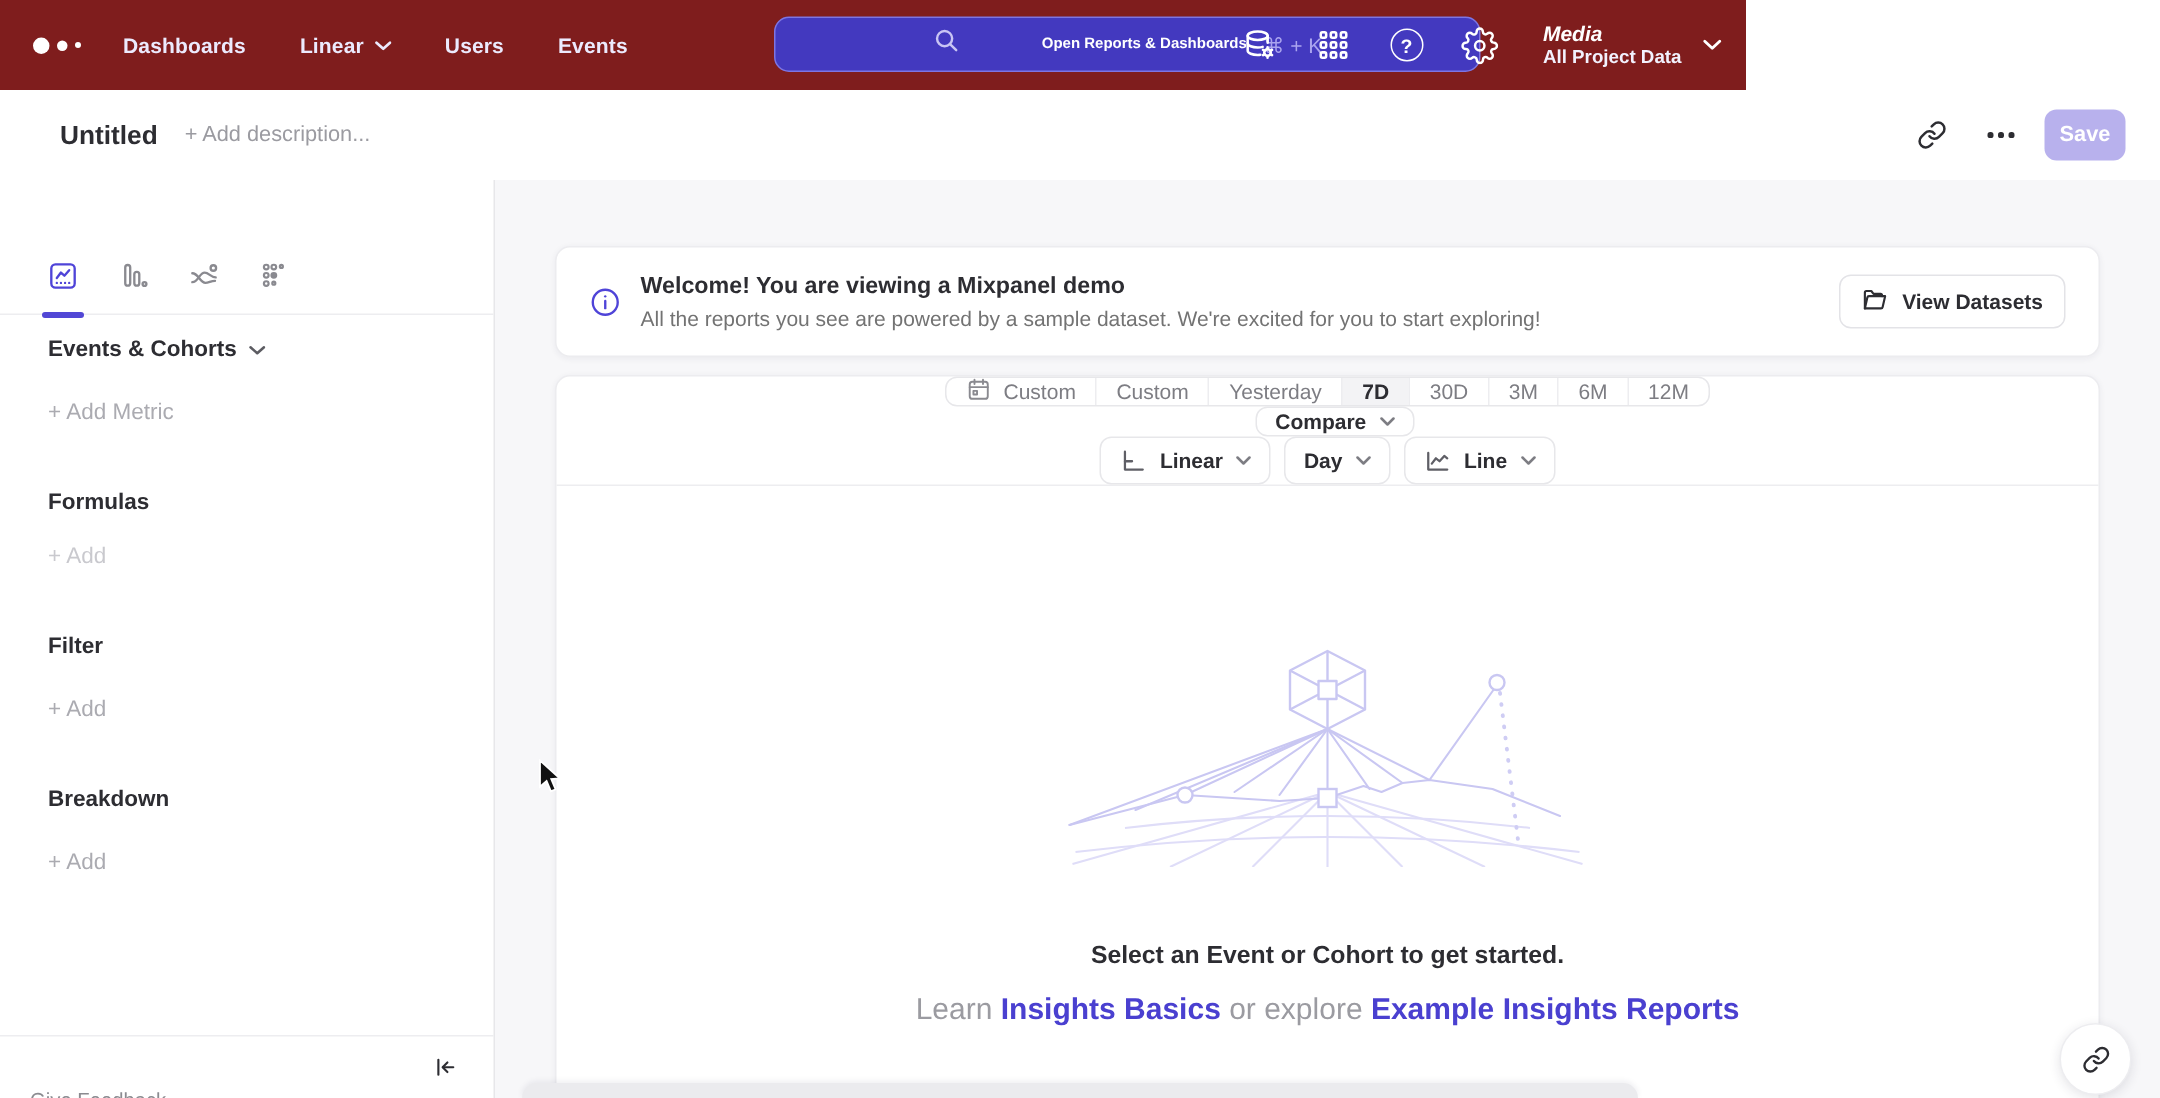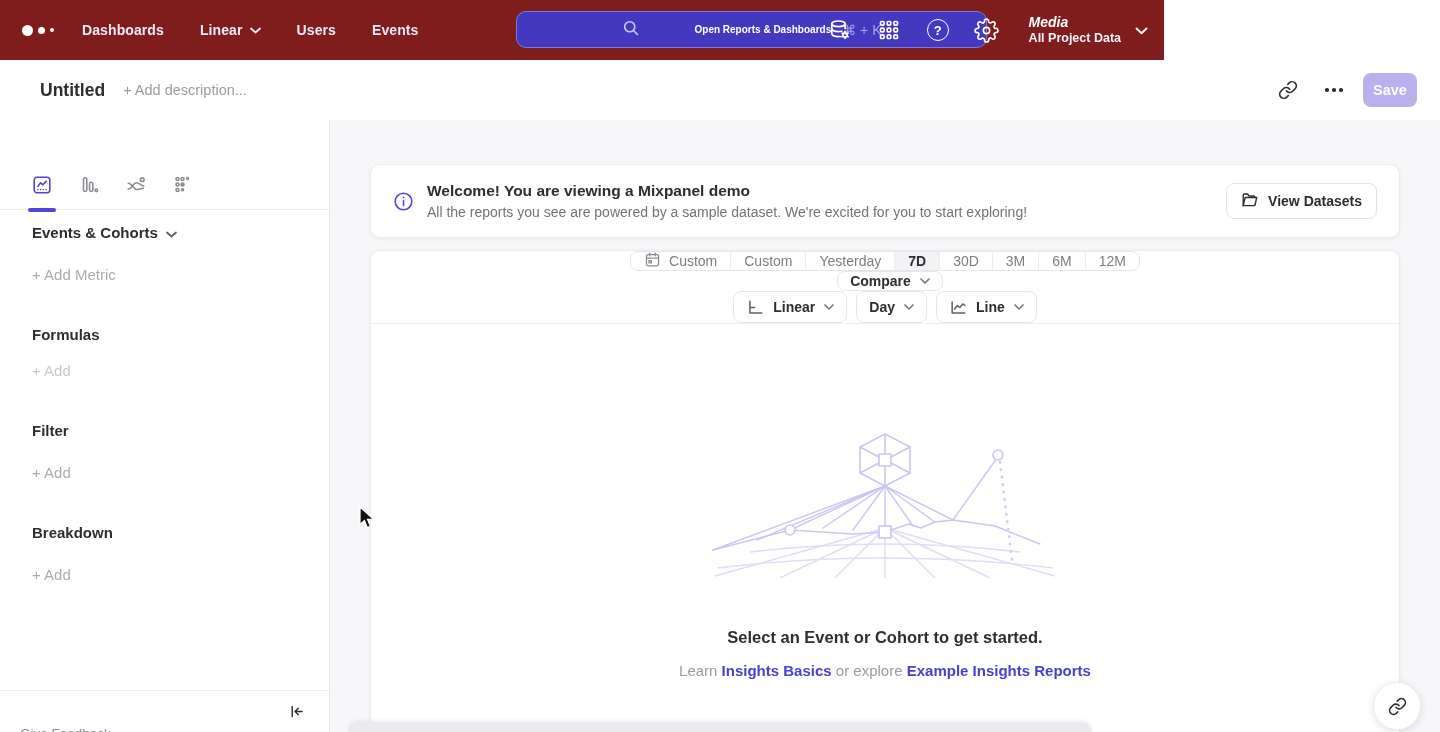--- a/index.html
+++ b/index.html
@@ -108,21 +108,21 @@
   .tb-btn .tb-ic { color:#5f5f66; display:flex; }
   .compare-btn { margin-left:10px; }
   .tb-spacer { flex:1; }
   .tb-right { display:flex; align-items:center; gap:9px; }
   .chev { color:#7d7d83; display:flex; margin-left:1px; }
 
   .empty { position:absolute; top:73px; left:0; right:0; bottom:0;
     display:flex; flex-direction:column; align-items:center; }
   .illustration { margin-top:104px; }
   .empty-title { margin-top:50px; font-size:16.5px; font-weight:700; color:#2d2d32; }
-  .empty-links { margin-top:15px; font-size:15px; color:#9b9ba1; }
+  .empty-links { margin-top:15px; font-size:20px; color:#9b9ba1; }
   .empty-links .lnk { color:#4a40d0; font-weight:600; cursor:pointer; }
 
   .fab { position:absolute; right:19px; bottom:2px; width:48px; height:48px;
     border-radius:50%; background:#fff; border:1px solid #ededf0;
     box-shadow:0 2px 8px rgba(30,30,60,.12); display:flex; align-items:center;
     justify-content:center; color:#2d2d32; cursor:pointer; z-index:6; }
   .toast-peek { position:absolute; left:18px; bottom:0; width:744px; height:10px;
     background:#ebebee; border-radius:14px 14px 0 0;
     box-shadow:0 -1px 4px rgba(30,30,60,.08); z-index:5; }
   .cursor { position:absolute; left:29px; top:386px; z-index:50; pointer-events:none; }

